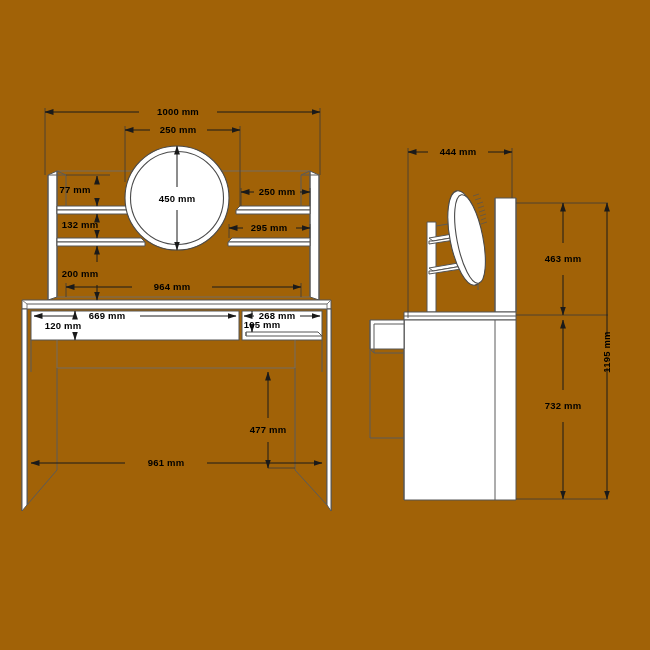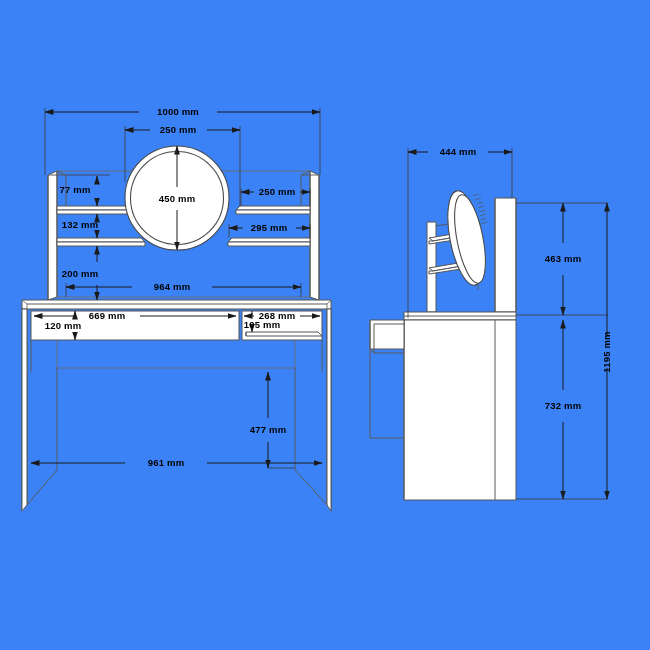--- a/index.html
+++ b/index.html
@@ -1,20 +1,20 @@
 <!DOCTYPE html>
 <html><head>
 <meta charset="utf-8">
 <style>
   html,body{margin:0;padding:0;background:#ffffff;}
   body{
     width:650px;height:650px;overflow:hidden;
     font-family:"Liberation Sans", sans-serif;
   }
-  #sheet{position:relative;width:650px;height:650px;background:#3b82f6;}
+  #sheet{position:relative;width:650px;height:650px;background:#a16207;}
   svg{display:block;}
   .ln{stroke:#5a5a5a;stroke-width:1;fill:none;}
   .ln2{stroke:#6e6e6e;stroke-width:0.9;fill:none;}
   .part{stroke:#555;stroke-width:1;fill:#ffffff;}
   .mir{stroke:#4a4a4a;stroke-width:1.1;fill:#ffffff;}
   .dim{stroke:#1a1a1a;stroke-width:1;fill:none;}
   .ext{stroke:#3a3a3a;stroke-width:0.8;fill:none;}
   .dtxt{
     font-family:"Liberation Sans", sans-serif;
     font-size:9.5px;font-weight:bold;fill:#000;

